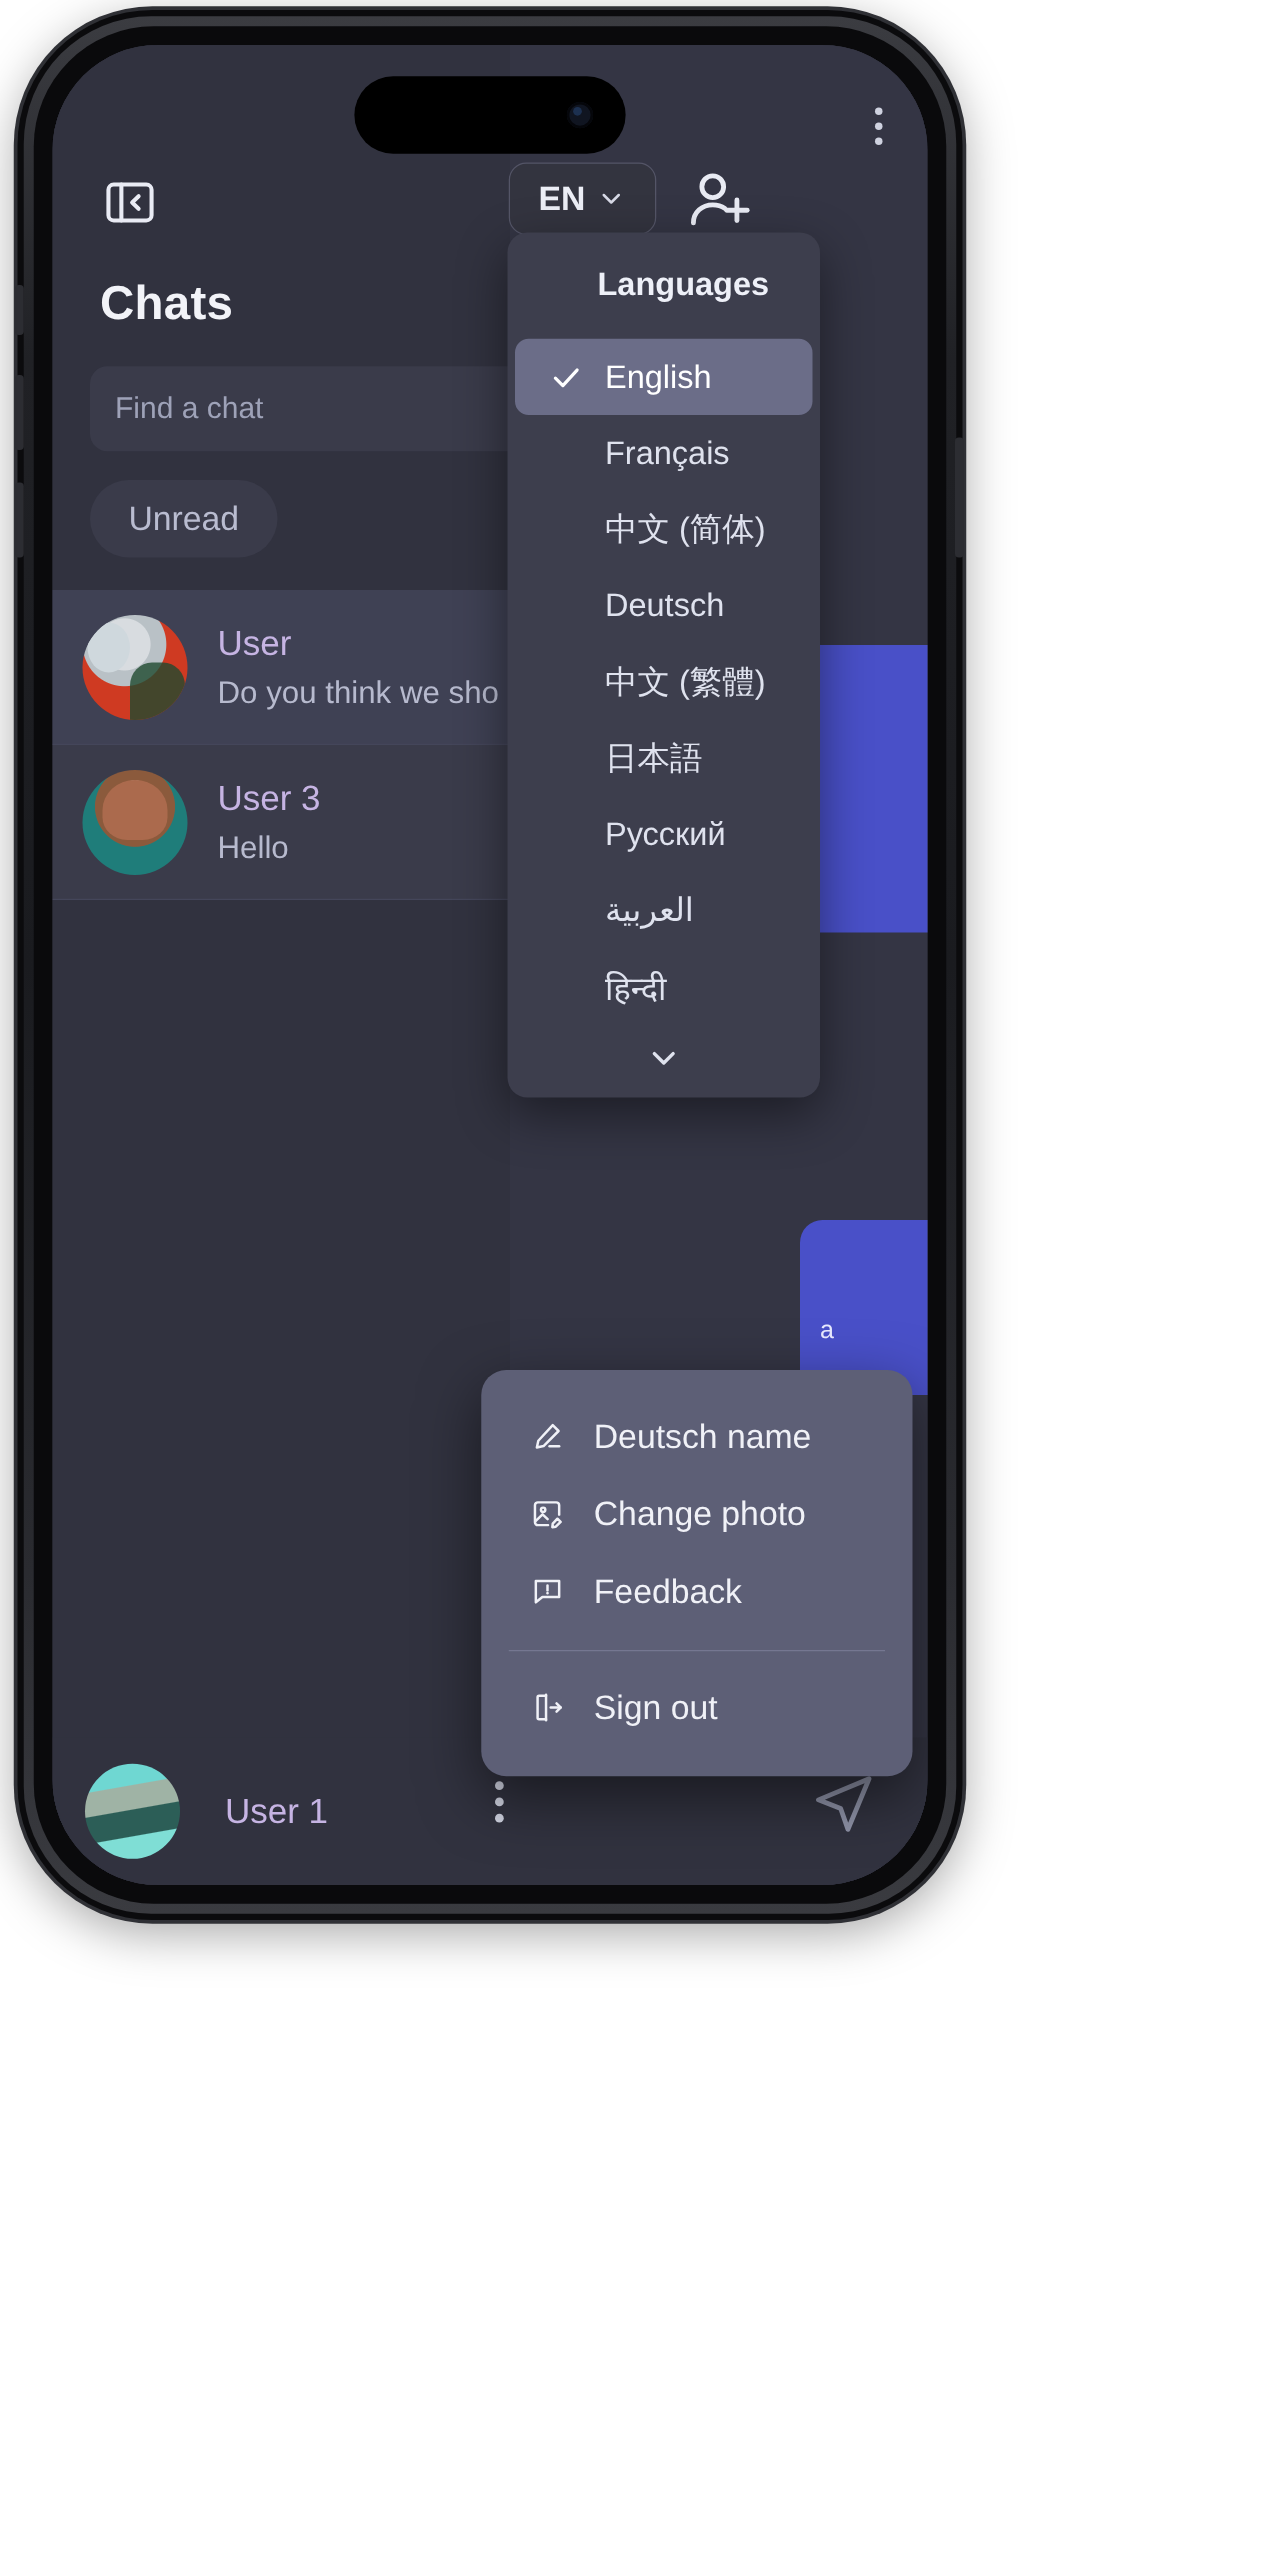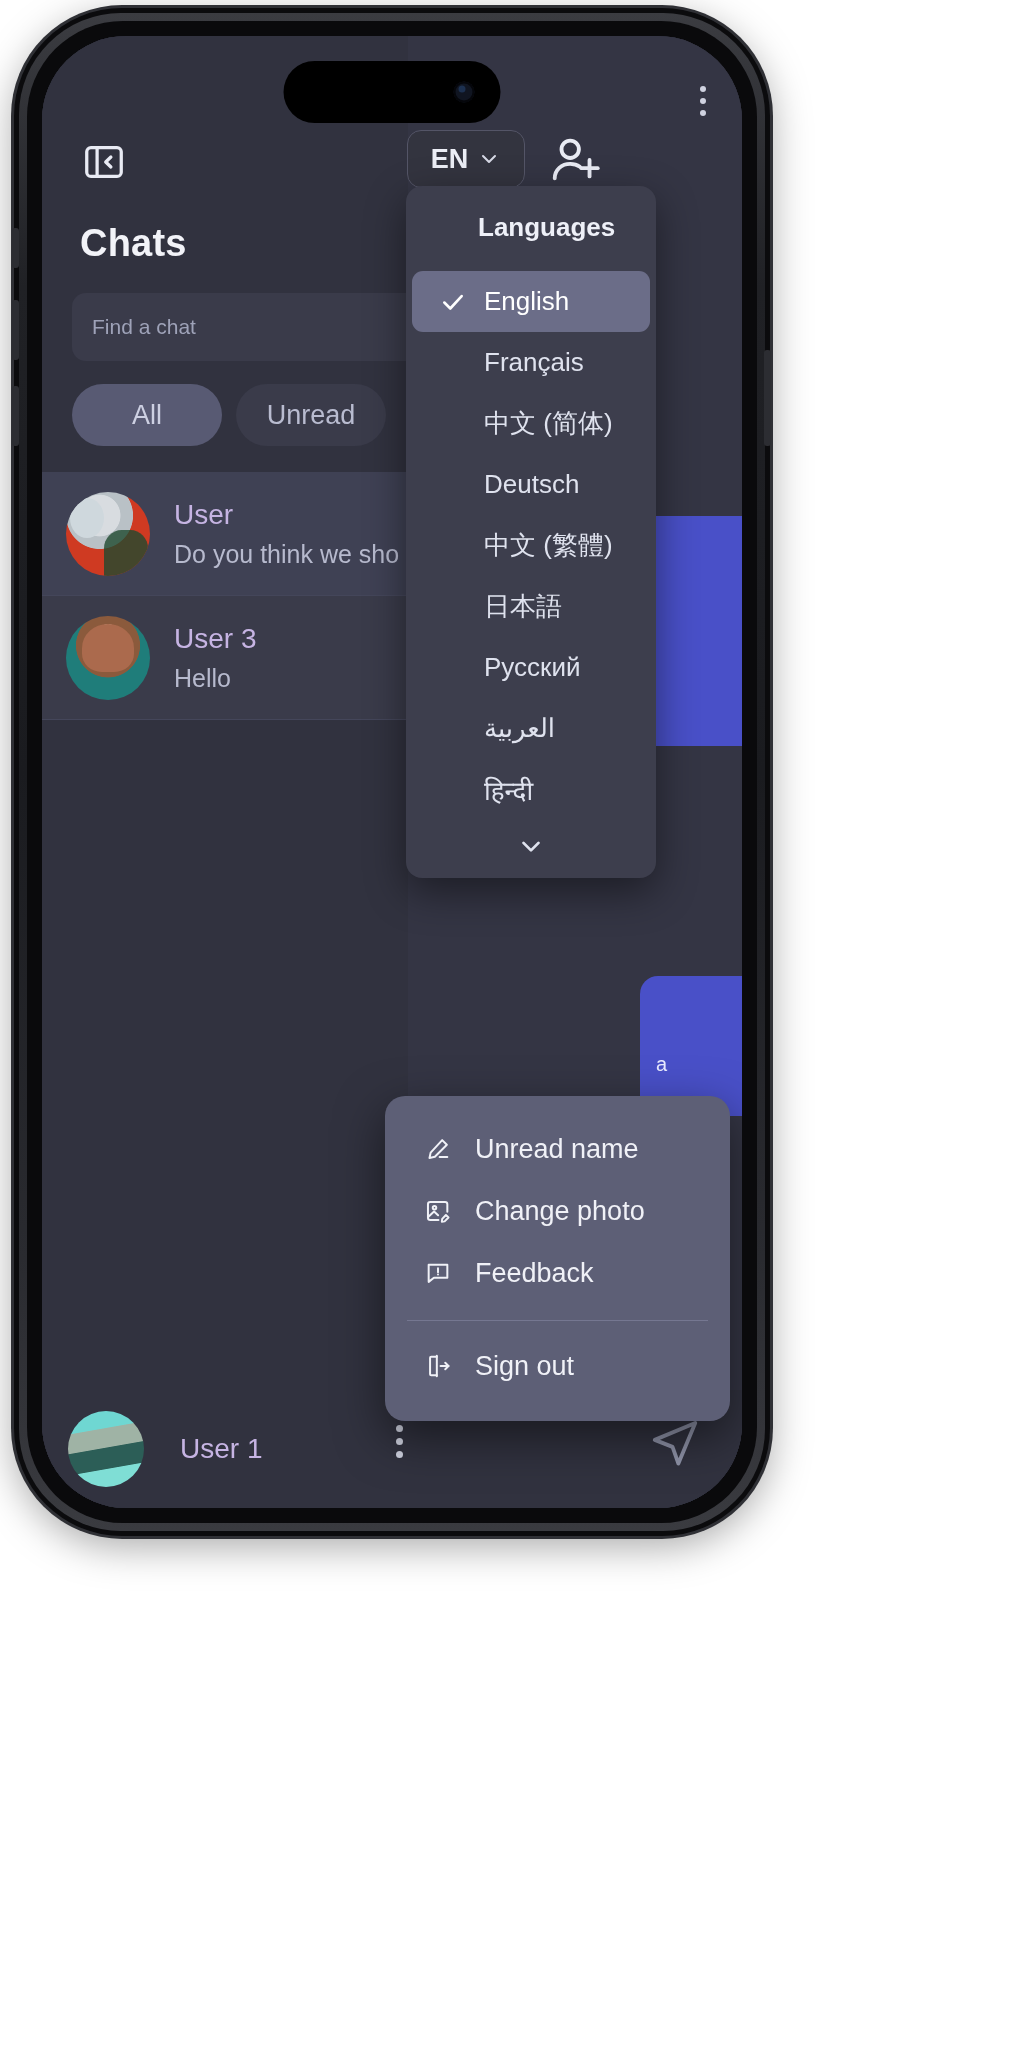--- a/index.html
+++ b/index.html
@@ -152,21 +152,21 @@
   .search-wrap {
     position: absolute;
     left: 30px; top: 257px;
     width: 400px; height: 68px;
     background: #3a3b4a;
     border-radius: 14px;
     display: flex; align-items: center;
     padding: 0 20px;
   }
   .search-wrap .ph {
-    font-size: 21px;
+    font-size: 24px;
     color: #9ea2b8;
   }
   .filters {
     position: absolute;
     left: 30px; top: 348px;
     display: flex; gap: 14px;
   }
   .chip {
     height: 62px;
     min-width: 150px;
@@ -392,21 +392,20 @@
           </div>
         </div>
 
         <div class="sb-title">Chats</div>
 
         <div class="search-wrap">
           <span class="ph">Find a chat</span>
         </div>
 
         <div class="filters">
-          <div class="chip active">All</div>
           <div class="chip">Unread</div>
         </div>
 
         <div class="chat-list">
           <div class="chat-row active">
             <div class="avatar av-1"></div>
             <div class="chat-meta">
               <div class="chat-name">User</div>
               <div class="chat-snippet">Do you think we sho</div>
             </div>
@@ -504,21 +503,21 @@
 
       <div class="ctx-menu">
 
         <div class="ctx-item">
           <span class="ctx-icon">
             <svg viewBox="0 0 24 24" width="28" height="28" fill="none" stroke="#f0f1f7" stroke-width="1.7" stroke-linecap="round" stroke-linejoin="round">
               <path d="M15.6 4.4 19.6 8.4 9.3 18.7l-4.6 1 1-4.6L15.6 4.4z"></path>
               <line x1="13.4" y1="18.9" x2="20" y2="18.9"></line>
             </svg>
           </span>
-          <span>Unread name</span>
+          <span>Deutsch name</span>
         </div>
 
         <div class="ctx-item">
           <span class="ctx-icon">
             <svg viewBox="0 0 24 24" width="28" height="28" fill="none" stroke="#f0f1f7" stroke-width="1.7" stroke-linecap="round" stroke-linejoin="round">
               <path d="M20 12.6V6.2a2 2 0 0 0-2-2H5.4a2 2 0 0 0-2 2v11.6a2 2 0 0 0 2 2h7"></path>
               <circle cx="9" cy="9.3" r="1.5"></circle>
               <path d="M3.8 17 8.6 12.4l3.5 3.3"></path>
               <path d="M18.8 15.4 21 17.6l-3.3 3.3-2.4.3.3-2.4 3.2-3.4z"></path>
             </svg>

